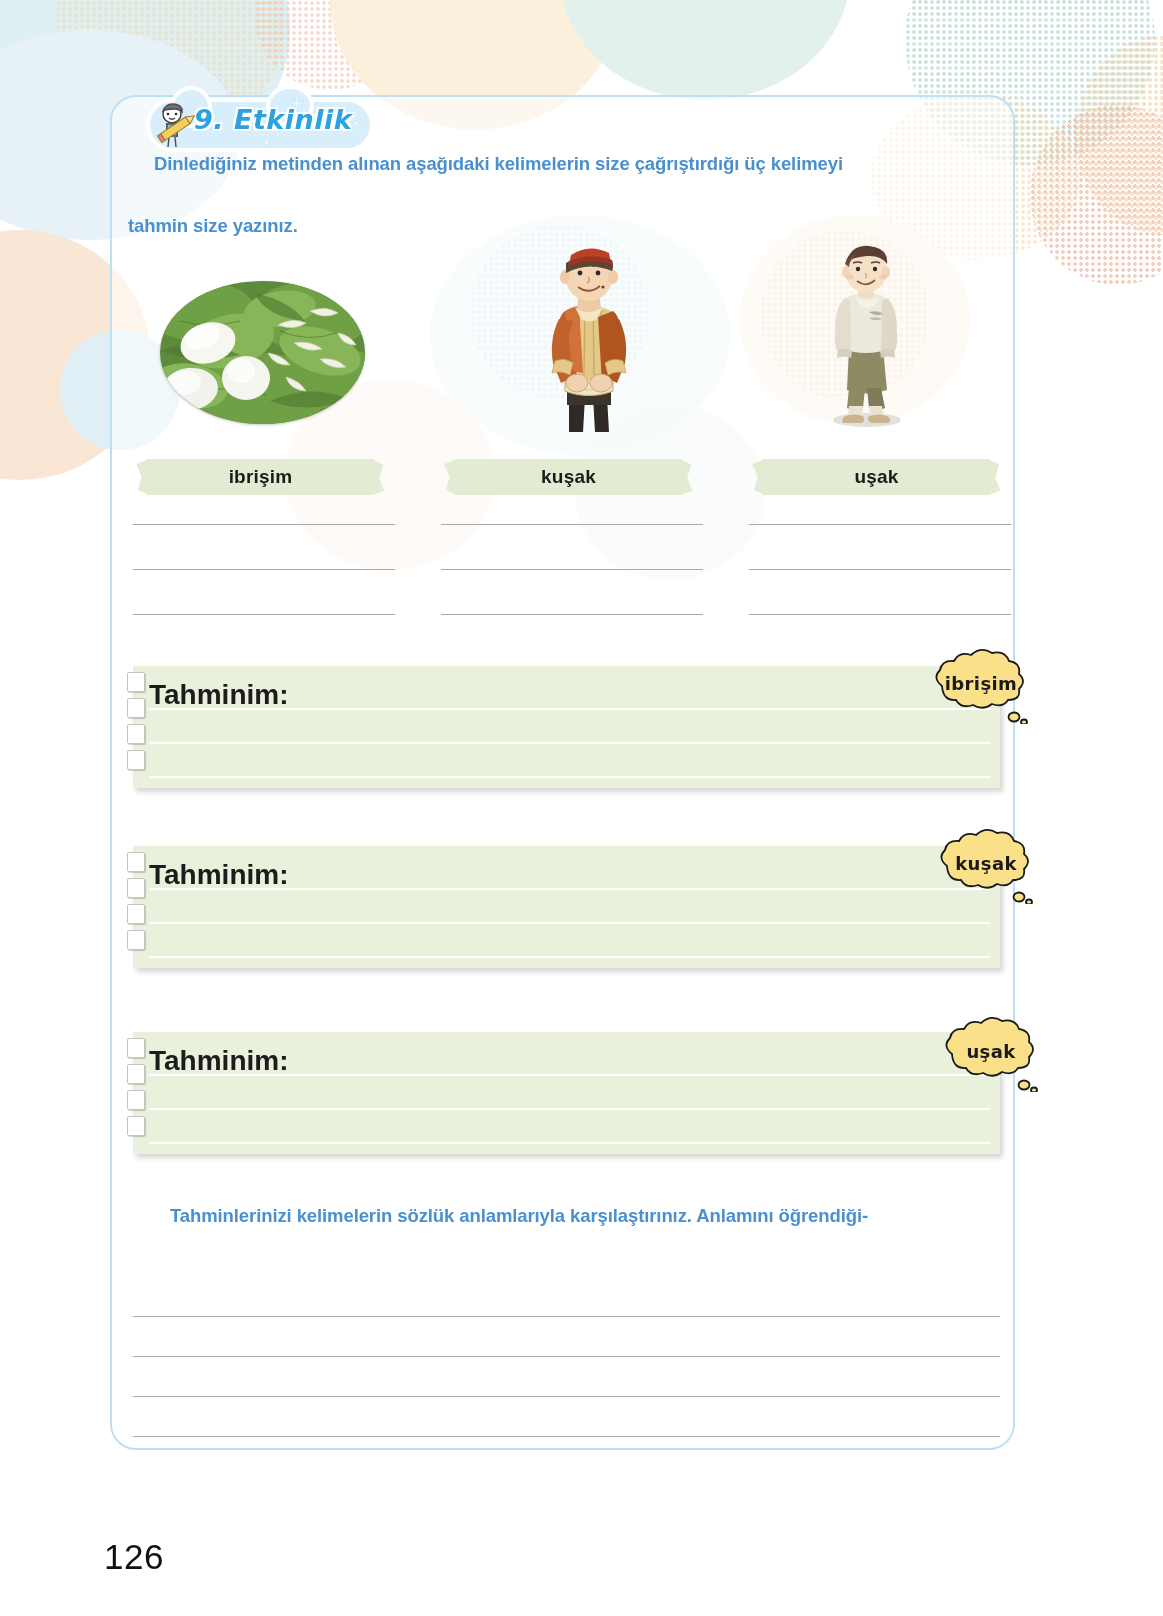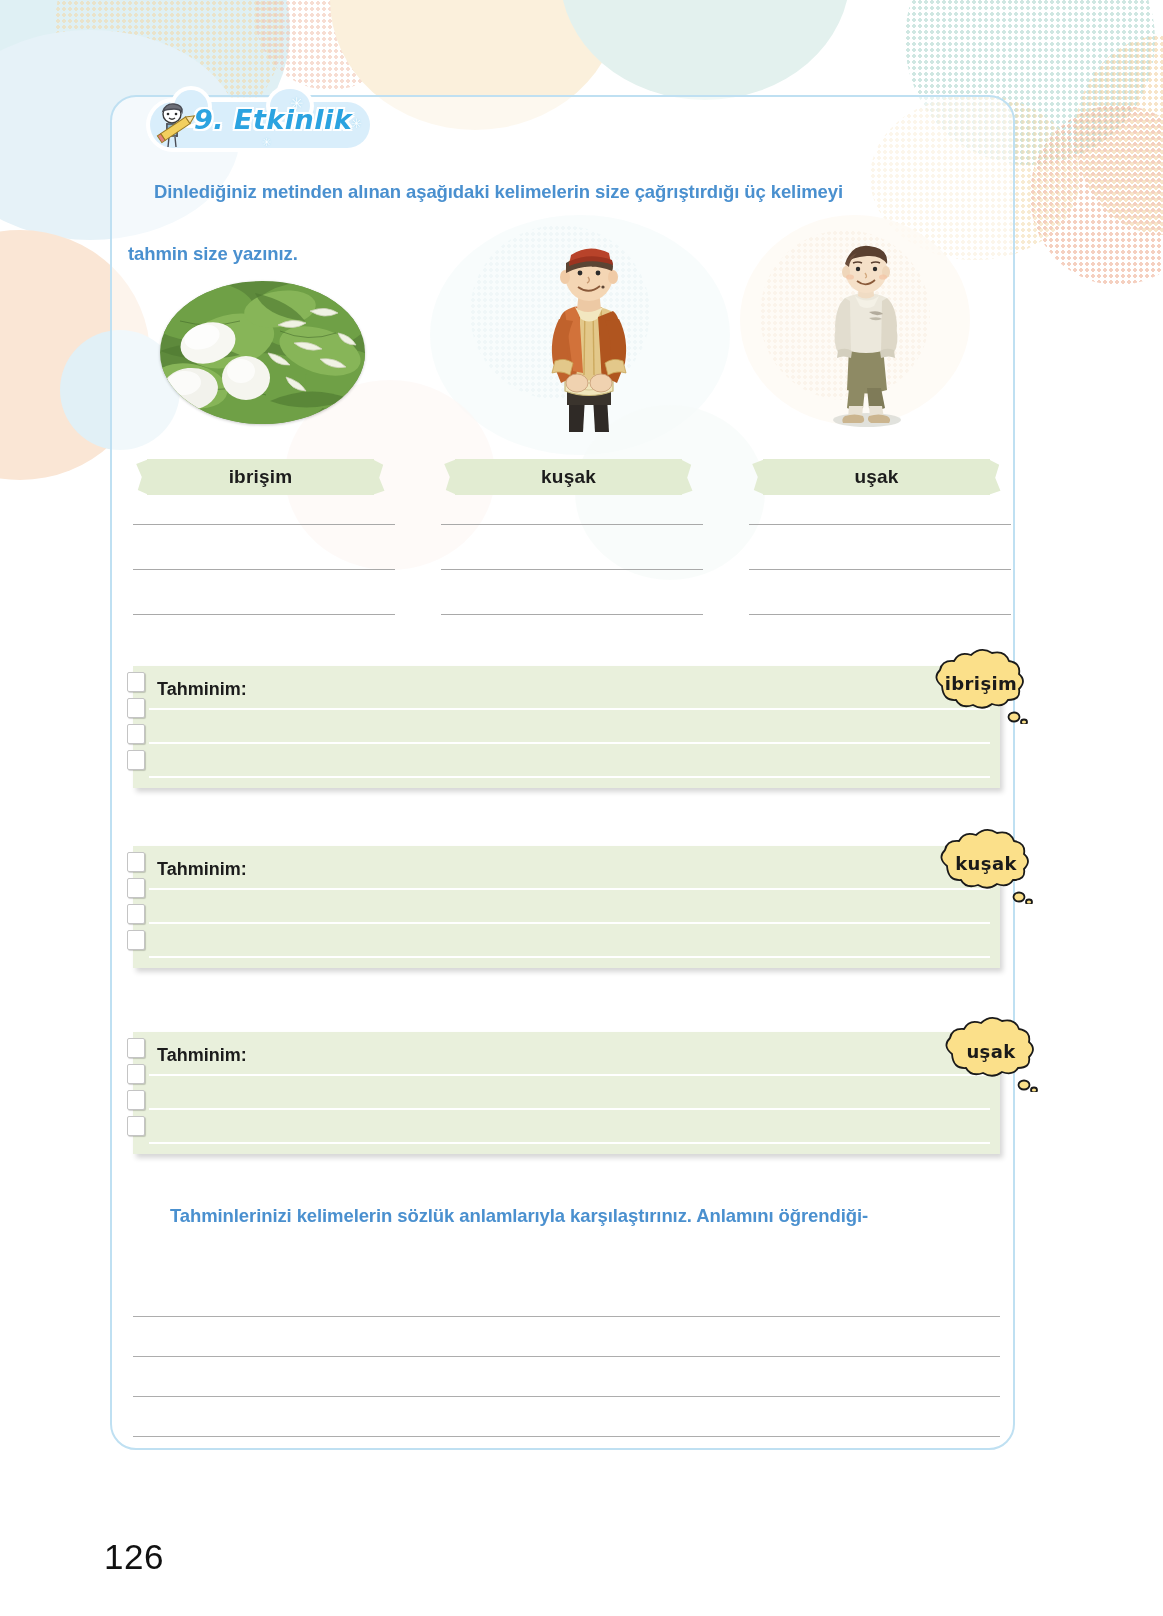--- a/index.html
+++ b/index.html
@@ -187,22 +187,22 @@
     position: absolute;
     left: 133px;
     width: 867px;
     height: 122px;
     background: #e9f0dc;
     box-shadow: 3px 4px 5px rgba(0,0,0,0.16);
     z-index: 3;
   }
   .answer-box .ab-label {
     position: absolute;
-    left: 24px; top: 13px;
-    font-size: 18px;
+    left: 16px; top: 13px;
+    font-size: 28px;
     font-weight: bold;
     color: #1c1c1c;
     z-index: 2;
   }
   .answer-box .ab-rule {
     position: absolute;
     left: 16px; right: 10px;
     height: 2px;
     background: #ffffff;
   }
@@ -303,21 +303,21 @@
         <polygon points="44,28 52,32 44,36" fill="#f6e0a5" stroke="#9a7a22" stroke-width="1"></polygon>
         <rect x="10" y="28" width="4" height="8" fill="#e57f7f" stroke="#9a7a22" stroke-width="1"></rect>
       </g>
     </svg>
     <div class="badge-text">9. Etkinlik</div>
     <span class="badge-star" style="left:148px; top:-2px;">✳</span>
     <span class="badge-star" style="left:209px; top:20px; font-size:13px;">✳</span>
     <span class="badge-star" style="left:120px; top:40px; font-size:11px;">✳</span>
   </div>
 
-  <div class="para" style="left:128px; top:176px; width:865px;">
+  <div class="para" style="left:128px; top:148px; width:865px;">
     <span class="ind"></span><span>Dinlediğiniz metinden alınan aşağıdaki kelimelerin size çağrıştırdığı üç kelimeyi</span><br>
     <br>
     <span>tahmin size yazınız.</span>
   </div>
 
   <div class="img-row">
 
     <div class="photo-oval">
       <svg viewBox="0 0 205 143" width="205" height="143" preserveAspectRatio="none">
         <rect width="205" height="143" fill="#5e8a3c"></rect>

